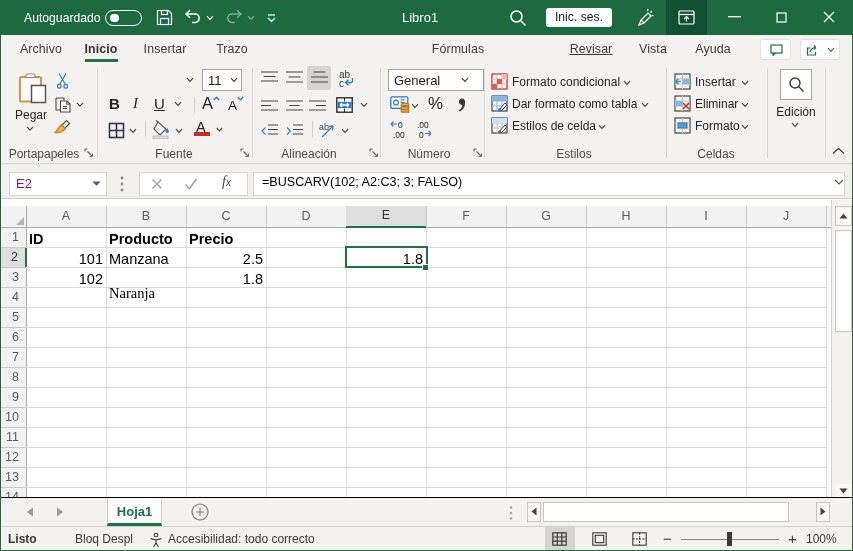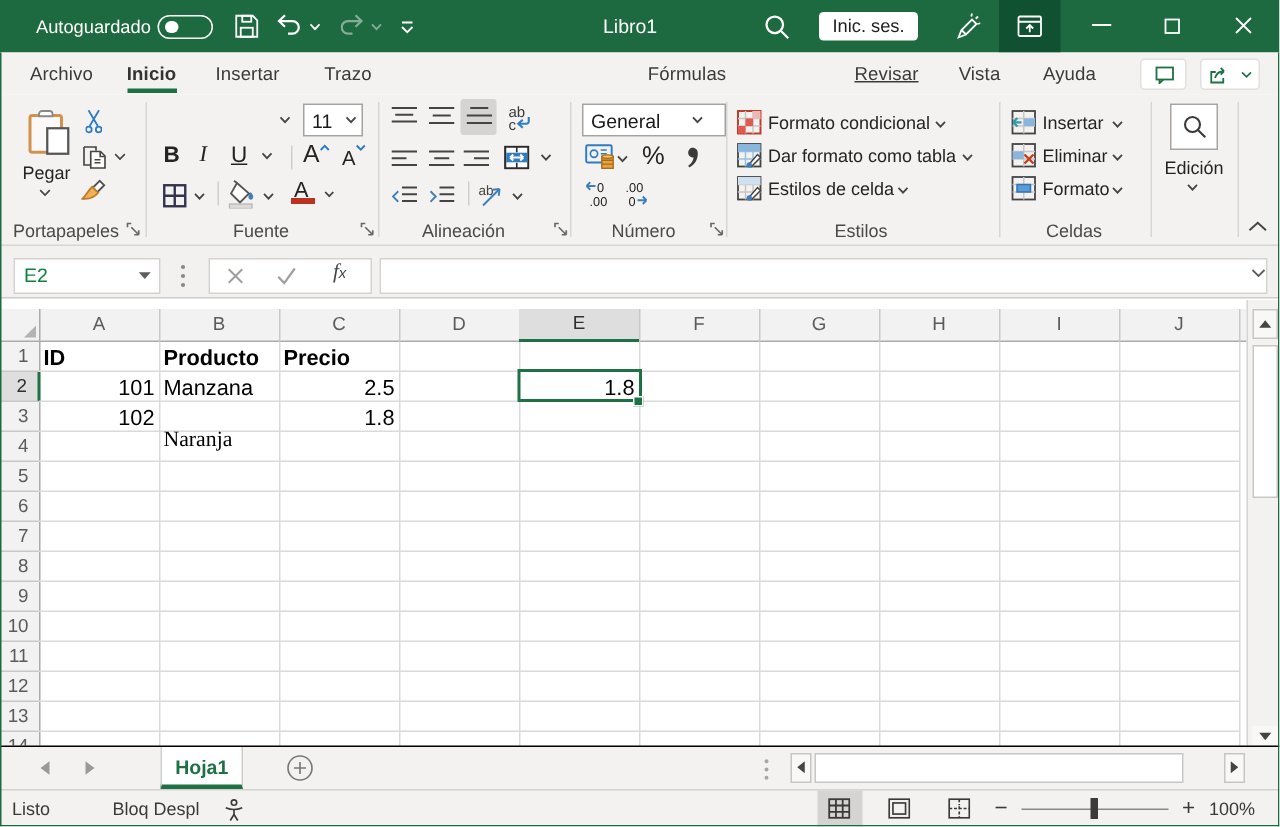--- a/index.html
+++ b/index.html
@@ -425,38 +425,39 @@
   <svg class="chev" style="left:791px;top:59px;" width="8" height="6" viewBox="0 0 8 6" fill="none" stroke="#444" stroke-width="1.2">
         <path d="M1 1.2 l3 3.2 L7 1.2"></path>
       </svg>
   <svg class="abs" style="left:832px;top:84px;" width="13" height="8" viewBox="0 0 13 8" fill="none" stroke="#444" stroke-width="1.3">
         <path d="M1 6.5 L6.5 1.5 L12 6.5"></path>
       </svg>
 </div>
 
 <div id="fbar" class="abs">
   <div class="fbox" style="left:9px;width:98px;"></div>
-  <span style="position:absolute;left:16px;top:12px;font-size:13px;color:#15803d;">E2</span>
+  <span style="position:absolute;left:16px;top:12px;font-size:13px;color:#701a75;">E2</span>
   <svg class="abs" style="left:92px;top:17px;" width="9" height="6" viewBox="0 0 9 6">
         <path d="M0.5 0.5 L4.5 5 L8.5 0.5 z" fill="#605e5c"></path>
       </svg>
   <svg class="abs" style="left:120px;top:11px;" width="4" height="18" viewBox="0 0 4 18" fill="#8a8886">
         <circle cx="2" cy="3" r="1.4"></circle>
         <circle cx="2" cy="9" r="1.4"></circle>
         <circle cx="2" cy="15" r="1.4"></circle>
       </svg>
   <div class="fbox" style="left:139px;width:109px;"></div>
   <svg class="abs" style="left:151px;top:14px;" width="12" height="12" viewBox="0 0 12 12" stroke="#a19f9d" stroke-width="1.4" fill="none">
         <path d="M1.5 1.5 l9 9 M10.5 1.5 l-9 9"></path>
       </svg>
   <svg class="abs" style="left:184px;top:14px;" width="14" height="12" viewBox="0 0 14 12" stroke="#a19f9d" stroke-width="1.5" fill="none">
         <path d="M1.5 6.5 l4 4.2 L12.5 1"></path>
       </svg>
   <span style="position:absolute;left:222px;top:10px;font-size:14px;font-style:italic;font-family:'Liberation Serif',serif;color:#444;">f<span style="font-size:10px;">x</span></span>
   <div class="fbox" style="left:253px;width:592px;"></div>
+  <span style="position:absolute;left:262px;top:11px;font-size:12.6px;color:#000;">=BUSCARV(102; A2:C3; 3; FALSO)</span>
   <svg class="abs" style="left:834px;top:15px;" width="10" height="7" viewBox="0 0 10 7" fill="none" stroke="#605e5c" stroke-width="1.2">
         <path d="M1 1 l4 4 4-4"></path>
       </svg>
 </div>
 
 <div id="gridwrap" class="abs">
 
   <div id="colhead">
     <div class="ch" style="left:0;width:26px;"></div>
     <div class="chs" style="left:26px;background:#ababab;"></div>
@@ -575,27 +576,28 @@
         <path d="M5.5 0.5 L0.5 4.5 L5.5 8.5 z" fill="#444"></path>
       </svg>
   <div class="abs" style="left:543px;top:4px;width:246px;height:20px;background:#fff;border:1px solid #c8c6c4;"></div>
   <div class="abs" style="left:816px;top:4px;width:14px;height:20px;background:#f9f8f7;border:1px solid #c8c6c4;"></div>
   <svg class="abs" style="left:820px;top:9px;" width="6" height="9" viewBox="0 0 6 9">
         <path d="M0.5 0.5 L5.5 4.5 L0.5 8.5 z" fill="#444"></path>
       </svg>
 </div>
 
 <div id="status" class="abs">
-  <div class="txt" style="left:8px;">Listo</div>
+  <div class="txt" style="left:8px;font-weight:bold;">Listo</div>
   <div class="txt" style="left:75px;">Bloq Despl</div>
   <svg class="abs" style="left:148px;top:5px;" width="16" height="16" viewBox="0 0 16 16" fill="none" stroke="#3b3a39" stroke-width="1.1">
     <circle cx="8" cy="3" r="1.8"></circle>
     <path d="M2.5 6.5 c3.5 1.5 7.5 1.5 11 0"></path>
     <path d="M8 8 v3 M8 11 l-2.5 4 M8 11 l2.5 4"></path>
   </svg>
+  <div class="txt" style="left:168px;">Accesibilidad: todo correcto</div>
 
   <div class="abs" style="left:545px;top:0;width:30px;height:24px;background:#d6d4d2;"></div>
   <svg class="abs" style="left:552px;top:5px;" width="15" height="14" viewBox="0 0 15 14" fill="none" stroke="#3b3a39" stroke-width="1.2">
     <rect x="0.8" y="0.8" width="13.4" height="12.4"></rect>
         <path d="M0.8 5 h13.4 M0.8 9.2 h13.4 M5.3 0.8 v12.4 M9.8 0.8 v12.4"></path>
   </svg>
   <svg class="abs" style="left:592px;top:5px;" width="15" height="14" viewBox="0 0 15 14" fill="none" stroke="#3b3a39" stroke-width="1.1">
     <rect x="0.8" y="0.8" width="13.4" height="12.4"></rect>
     <rect x="3.3" y="3.3" width="8.4" height="7.4"></rect>
   </svg>

